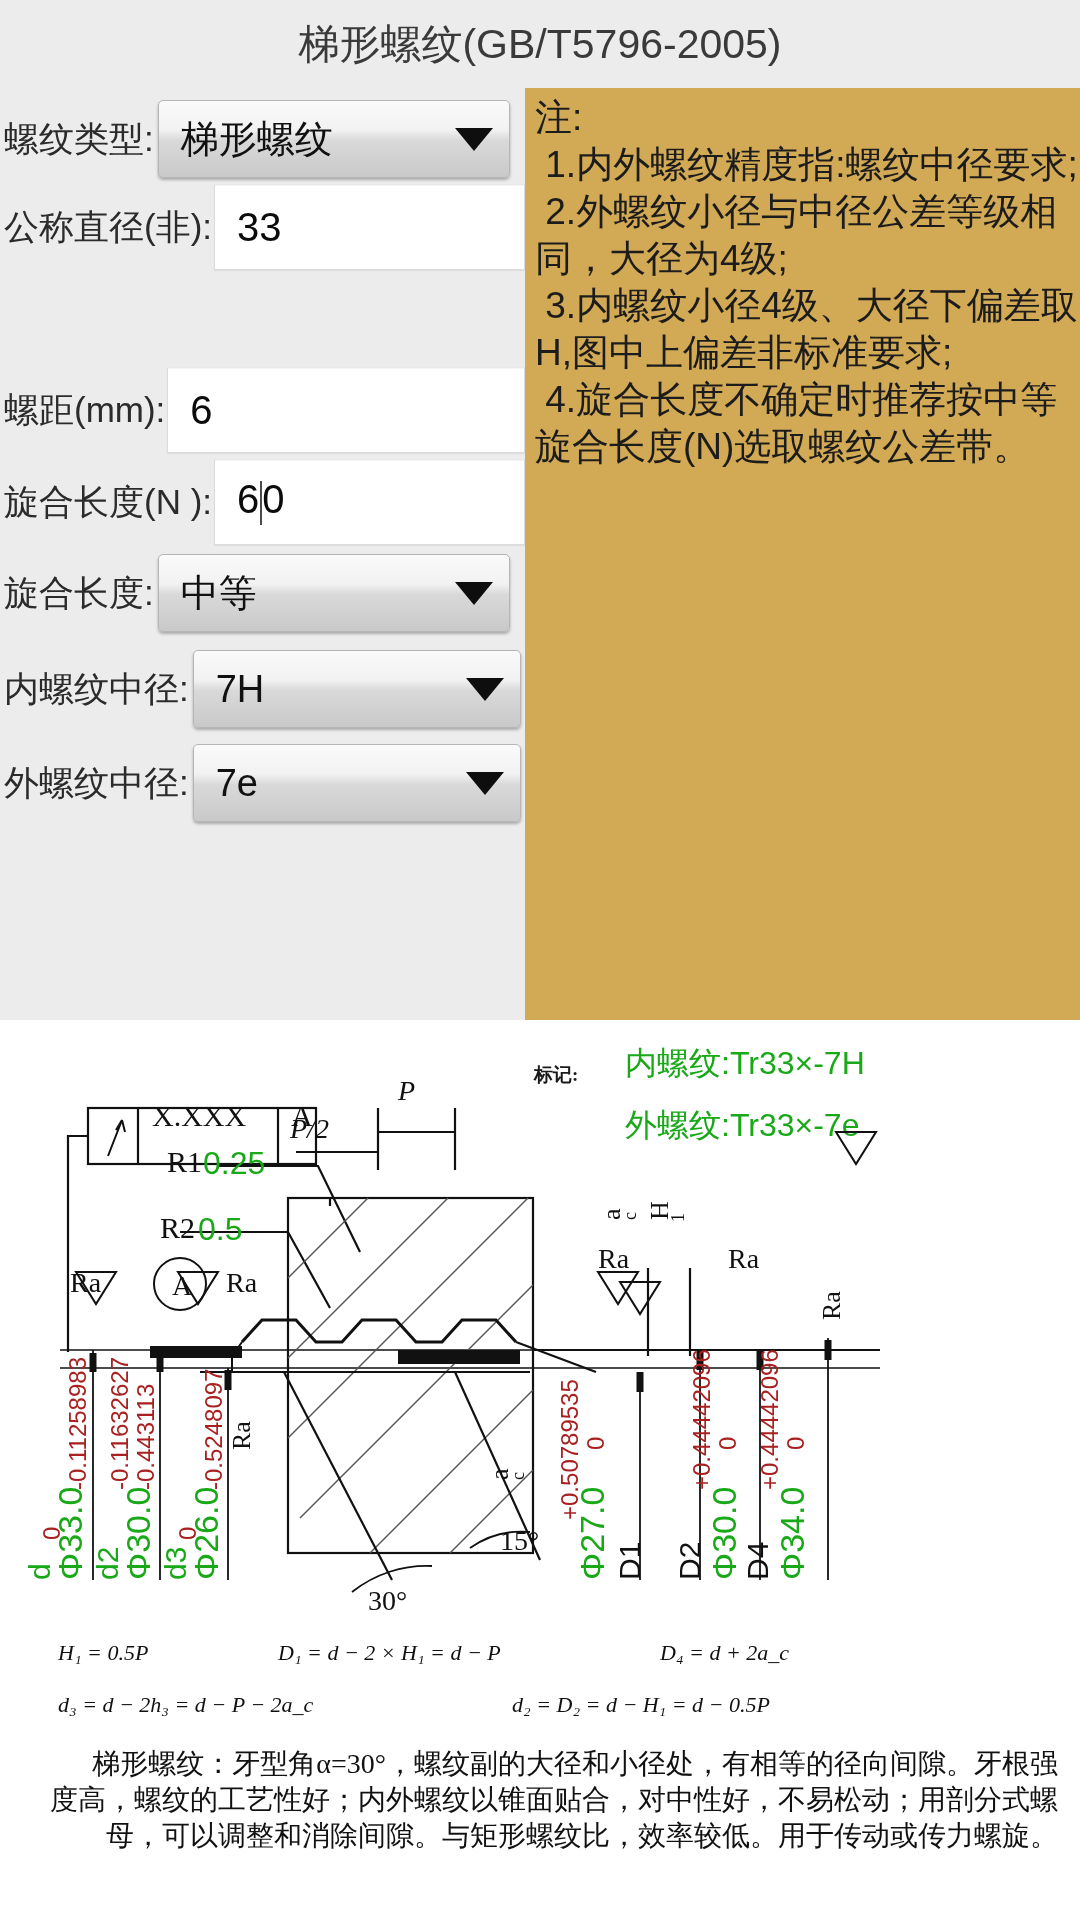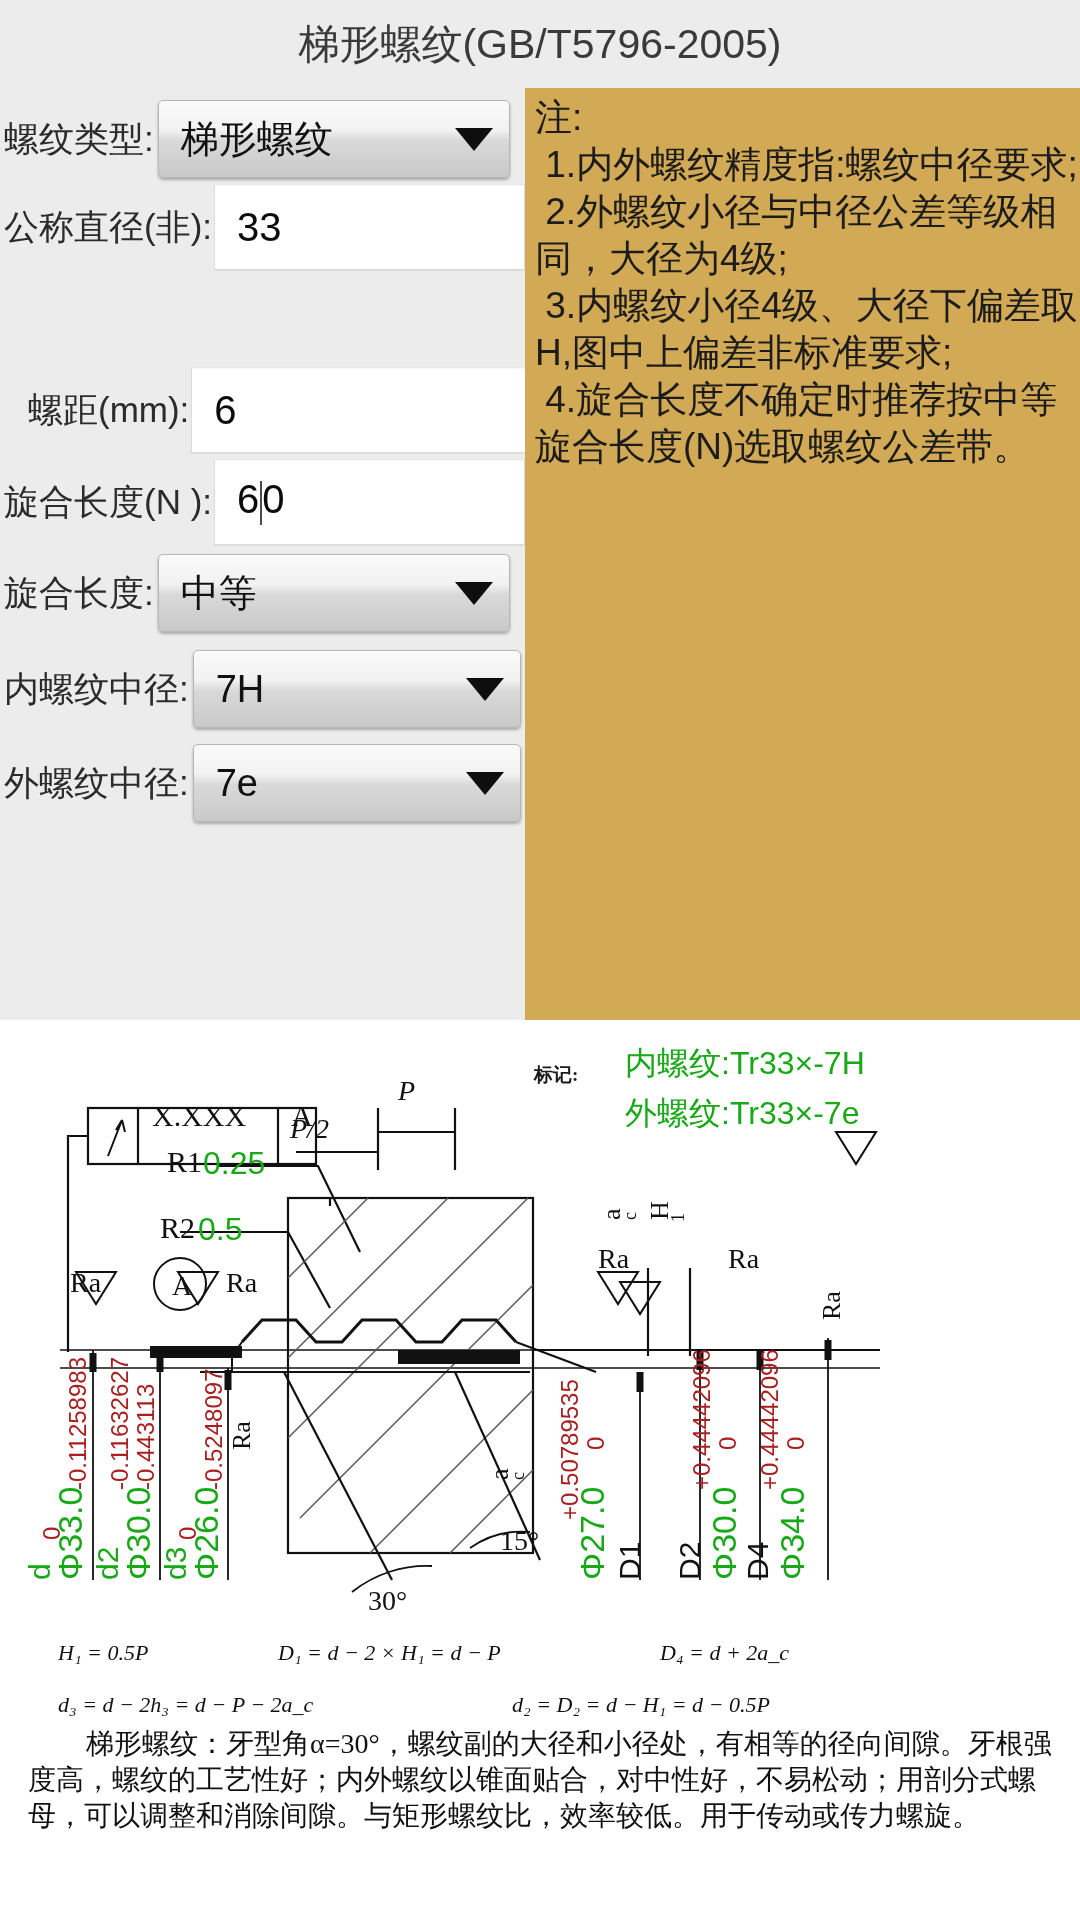--- a/index.html
+++ b/index.html
@@ -122,21 +122,21 @@
         </div>
       </div>
 
       <div class="row" style="top:96px;height:86px;">
         <div class="lbl">公称直径(非):</div>
         <div class="txtfield" style="margin-left:2px;margin-right:0;text-align:center;">
           <span class="val">33</span>
         </div>
       </div>
 
-      <div class="row" style="top:279px;height:86px;padding-left:24px;">
+      <div class="row" style="top:279px;height:86px;">
         <div class="lbl">螺距(mm):</div>
         <div class="txtfield" style="margin-left:2px;">
           <span class="val">6</span>
         </div>
       </div>
 
       <div class="row" style="top:371px;height:86px;">
         <div class="lbl">旋合长度(N ):</div>
         <div class="txtfield" style="margin-left:2px;">
           <span class="val">6<span class="caret-bar"></span>0</span>
@@ -177,21 +177,21 @@
  4.旋合长度不确定时推荐按中等旋合长度(N)选取螺纹公差带。</div>
     </div>
     <div class="note-filler"></div>
 
   </div>
 
   <div class="drawing">
 
     <div class="mark-label" style="left:534px;top:1062px;top:42px;">标记:</div>
     <div class="mark-green" style="left:625px;top:22px;">内螺纹:Tr33×-7H</div>
-    <div class="mark-green" style="left:625px;top:72px;">外螺纹:Tr33×-7e</div>
+    <div class="mark-green" style="left:625px;top:84px;">外螺纹:Tr33×-7e</div>
 
     <svg class="dwg" viewBox="0 0 1080 900">
       <g stroke="#111" fill="none" stroke-width="2.2">
 
         <rect x="88" y="88" width="228" height="56"></rect>
         <line x1="138" y1="88" x2="138" y2="144"></line>
         <line x1="278" y1="88" x2="278" y2="144"></line>
 
         <polyline points="88,116 68,116 68,332"></polyline>
         <path d="M108,136 L122,100 M122,100 L116,110 M122,100 L125,112" stroke-width="2"></path>
@@ -327,16 +327,16 @@
       <text x="778" y="470" font-family="Liberation Sans, sans-serif" font-size="24" fill="#a82020" transform="rotate(-90 778 470)">+0.44442096</text>
       <text x="804" y="430" font-family="Liberation Sans, sans-serif" font-size="24" fill="#a82020" transform="rotate(-90 804 430)">0</text>
     </svg>
 
     <div class="formula" style="left:58px;top:620px;">H₁ = 0.5P</div>
     <div class="formula" style="left:278px;top:620px;">D₁ = d − 2 × H₁ = d − P</div>
     <div class="formula" style="left:660px;top:620px;">D₄ = d + 2a_c</div>
     <div class="formula" style="left:58px;top:672px;">d₃ = d − 2h₃ = d − P − 2a_c</div>
     <div class="formula" style="left:512px;top:672px;">d₂ = D₂ = d − H₁ = d − 0.5P</div>
 
-    <div class="desc" style="top:706px;text-indent:58px;">梯形螺纹：牙型角α=30°，螺纹副的大径和小径处，有相等的径向间隙。牙根强度高，螺纹的工艺性好；内外螺纹以锥面贴合，对中性好，不易松动；用剖分式螺母，可以调整和消除间隙。与矩形螺纹比，效率较低。用于传动或传力螺旋。</div>
+    <div class="desc" style="top:726px;text-indent:58px;text-align:right;">梯形螺纹：牙型角α=30°，螺纹副的大径和小径处，有相等的径向间隙。牙根强度高，螺纹的工艺性好；内外螺纹以锥面贴合，对中性好，不易松动；用剖分式螺母，可以调整和消除间隙。与矩形螺纹比，效率较低。用于传动或传力螺旋。</div>
 
   </div>
 </div>
 
 </body></html>

